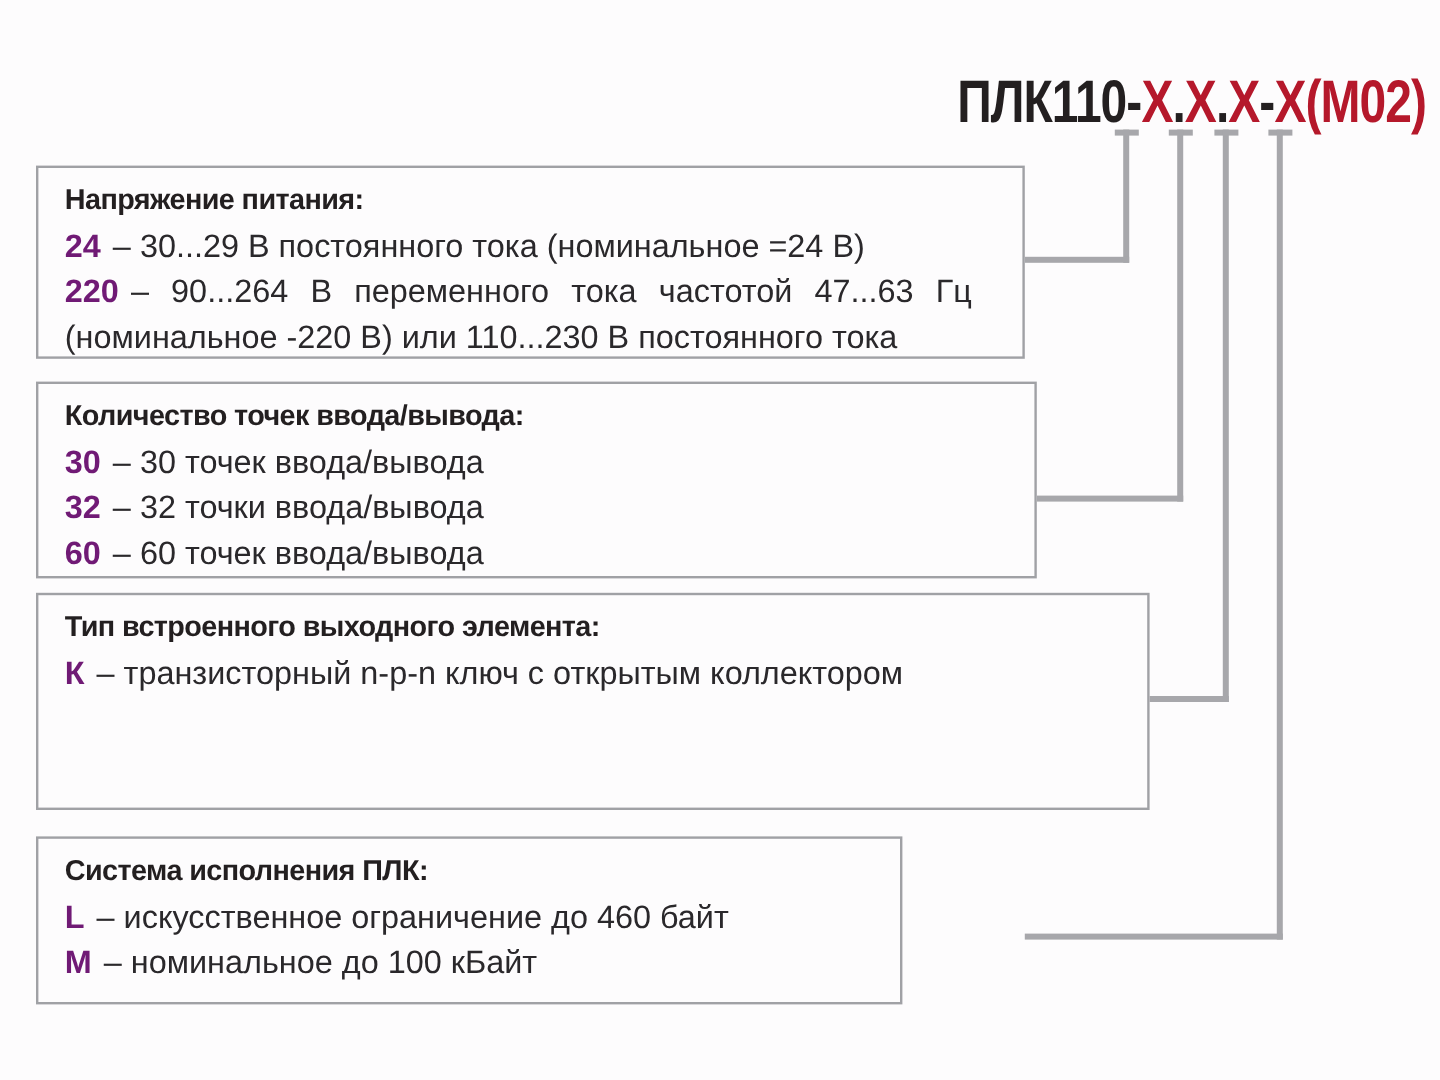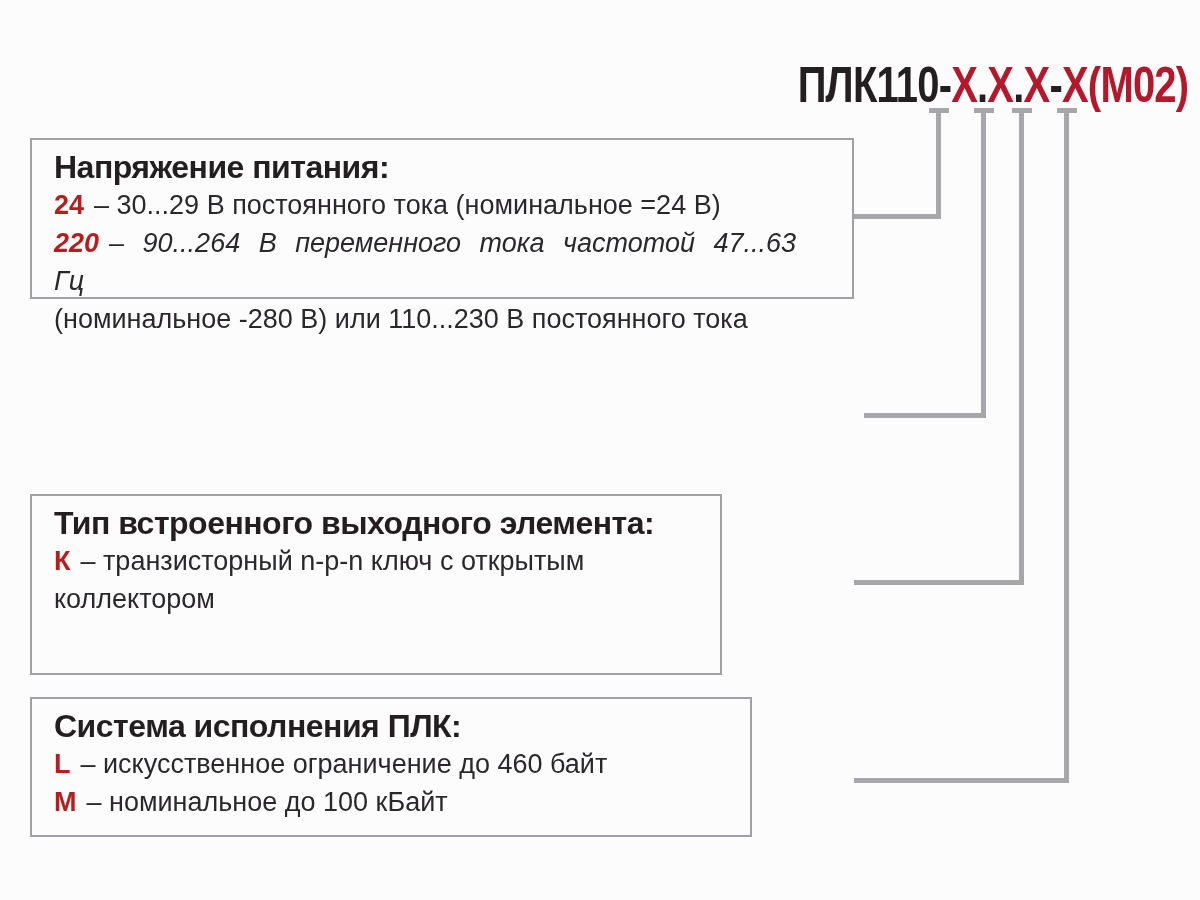--- a/index.html
+++ b/index.html
@@ -25,38 +25,38 @@
 
   
   .dbox {
     position: absolute; left: 30px;
     border: 2px solid #a0a1a5;
     background: #fdfcfd;
     padding: 4px 22px 0 22px;
   }
   .box1 { top: 138px; width: 824px; height: 161px; }
   .box2 { top: 318px; width: 834px; height: 164px; }
-  .box3 { top: 494px; width: 692px; height: 181px; }
+  .box3 { top: 494px; width: 928px; height: 181px; }
   .box4 { top: 697px; width: 722px; height: 140px; }
 
   .dbox h2 {
     margin: 5px 0 1px 0;
-    font-size: 32px; line-height: 36px;
+    font-size: 24px; line-height: 36px;
     letter-spacing: -0.5px;
     color: #231f20;
   }
   .entry {
     margin: 0;
     font-size: 27px; line-height: 38px;
     color: #2a282b;
   }
   .entry .lab {
-    color: #b91c1c; font-weight: bold; margin-right: 10px; text-align: right;
+    color: #701a75; font-weight: bold; margin-right: 10px; text-align: right;
   }
-  .entry.stretched { word-spacing: 11px; font-style: italic; }
+  .entry.stretched { word-spacing: 11px; }
 
   
   .cline { position: absolute; background: #a7a7ab; }
 
   
   .c1-cap  { left: 929px;  top: 108px; width: 20px;  height: 5px; }
   .c1-stem { left: 936px;  top: 108px; width: 5px;   height: 111px; }
   .c1-h    { left: 854px;  top: 214px; width: 87px;  height: 5px; }
   
   .c2-cap  { left: 974px;  top: 108px; width: 20px;  height: 5px; }
@@ -96,23 +96,29 @@
   <div>
     <div class="cline c4-cap"></div>
     <div class="cline c4-stem"></div>
     <div class="cline c4-h"></div>
   </div>
 
   <section class="dbox box1">
     <h2>Напряжение питания:</h2>
     <p class="entry"><b class="lab">24</b><span>– 30...29 В постоянного тока (номинальное =24 В)</span></p>
     <p class="entry stretched"><b class="lab">220</b><span>– 90...264 В переменного тока частотой 47...63 Гц</span></p>
-    <p class="entry">(номинальное -280 В) или 110...230 В постоянного тока</p>
+    <p class="entry">(номинальное -220 В) или 110...230 В постоянного тока</p>
   </section>
 
+  <section class="dbox box2">
+    <h2>Количество точек ввода/вывода:</h2>
+    <p class="entry"><b class="lab">30</b><span>– 30 точек ввода/вывода</span></p>
+    <p class="entry"><b class="lab">32</b><span>– 32 точки ввода/вывода</span></p>
+    <p class="entry"><b class="lab">60</b><span>– 60 точек ввода/вывода</span></p>
+  </section>
 
   <section class="dbox box3">
     <h2>Тип встроенного выходного элемента:</h2>
     <p class="entry"><b class="lab">К</b><span>– транзисторный n-p-n ключ с открытым коллектором</span></p>
   </section>
 
   <section class="dbox box4">
     <h2>Система исполнения ПЛК:</h2>
     <p class="entry"><b class="lab">L</b><span>– искусственное ограничение до 460 байт</span></p>
     <p class="entry"><b class="lab">М</b><span>– номинальное до 100 кБайт</span></p>

